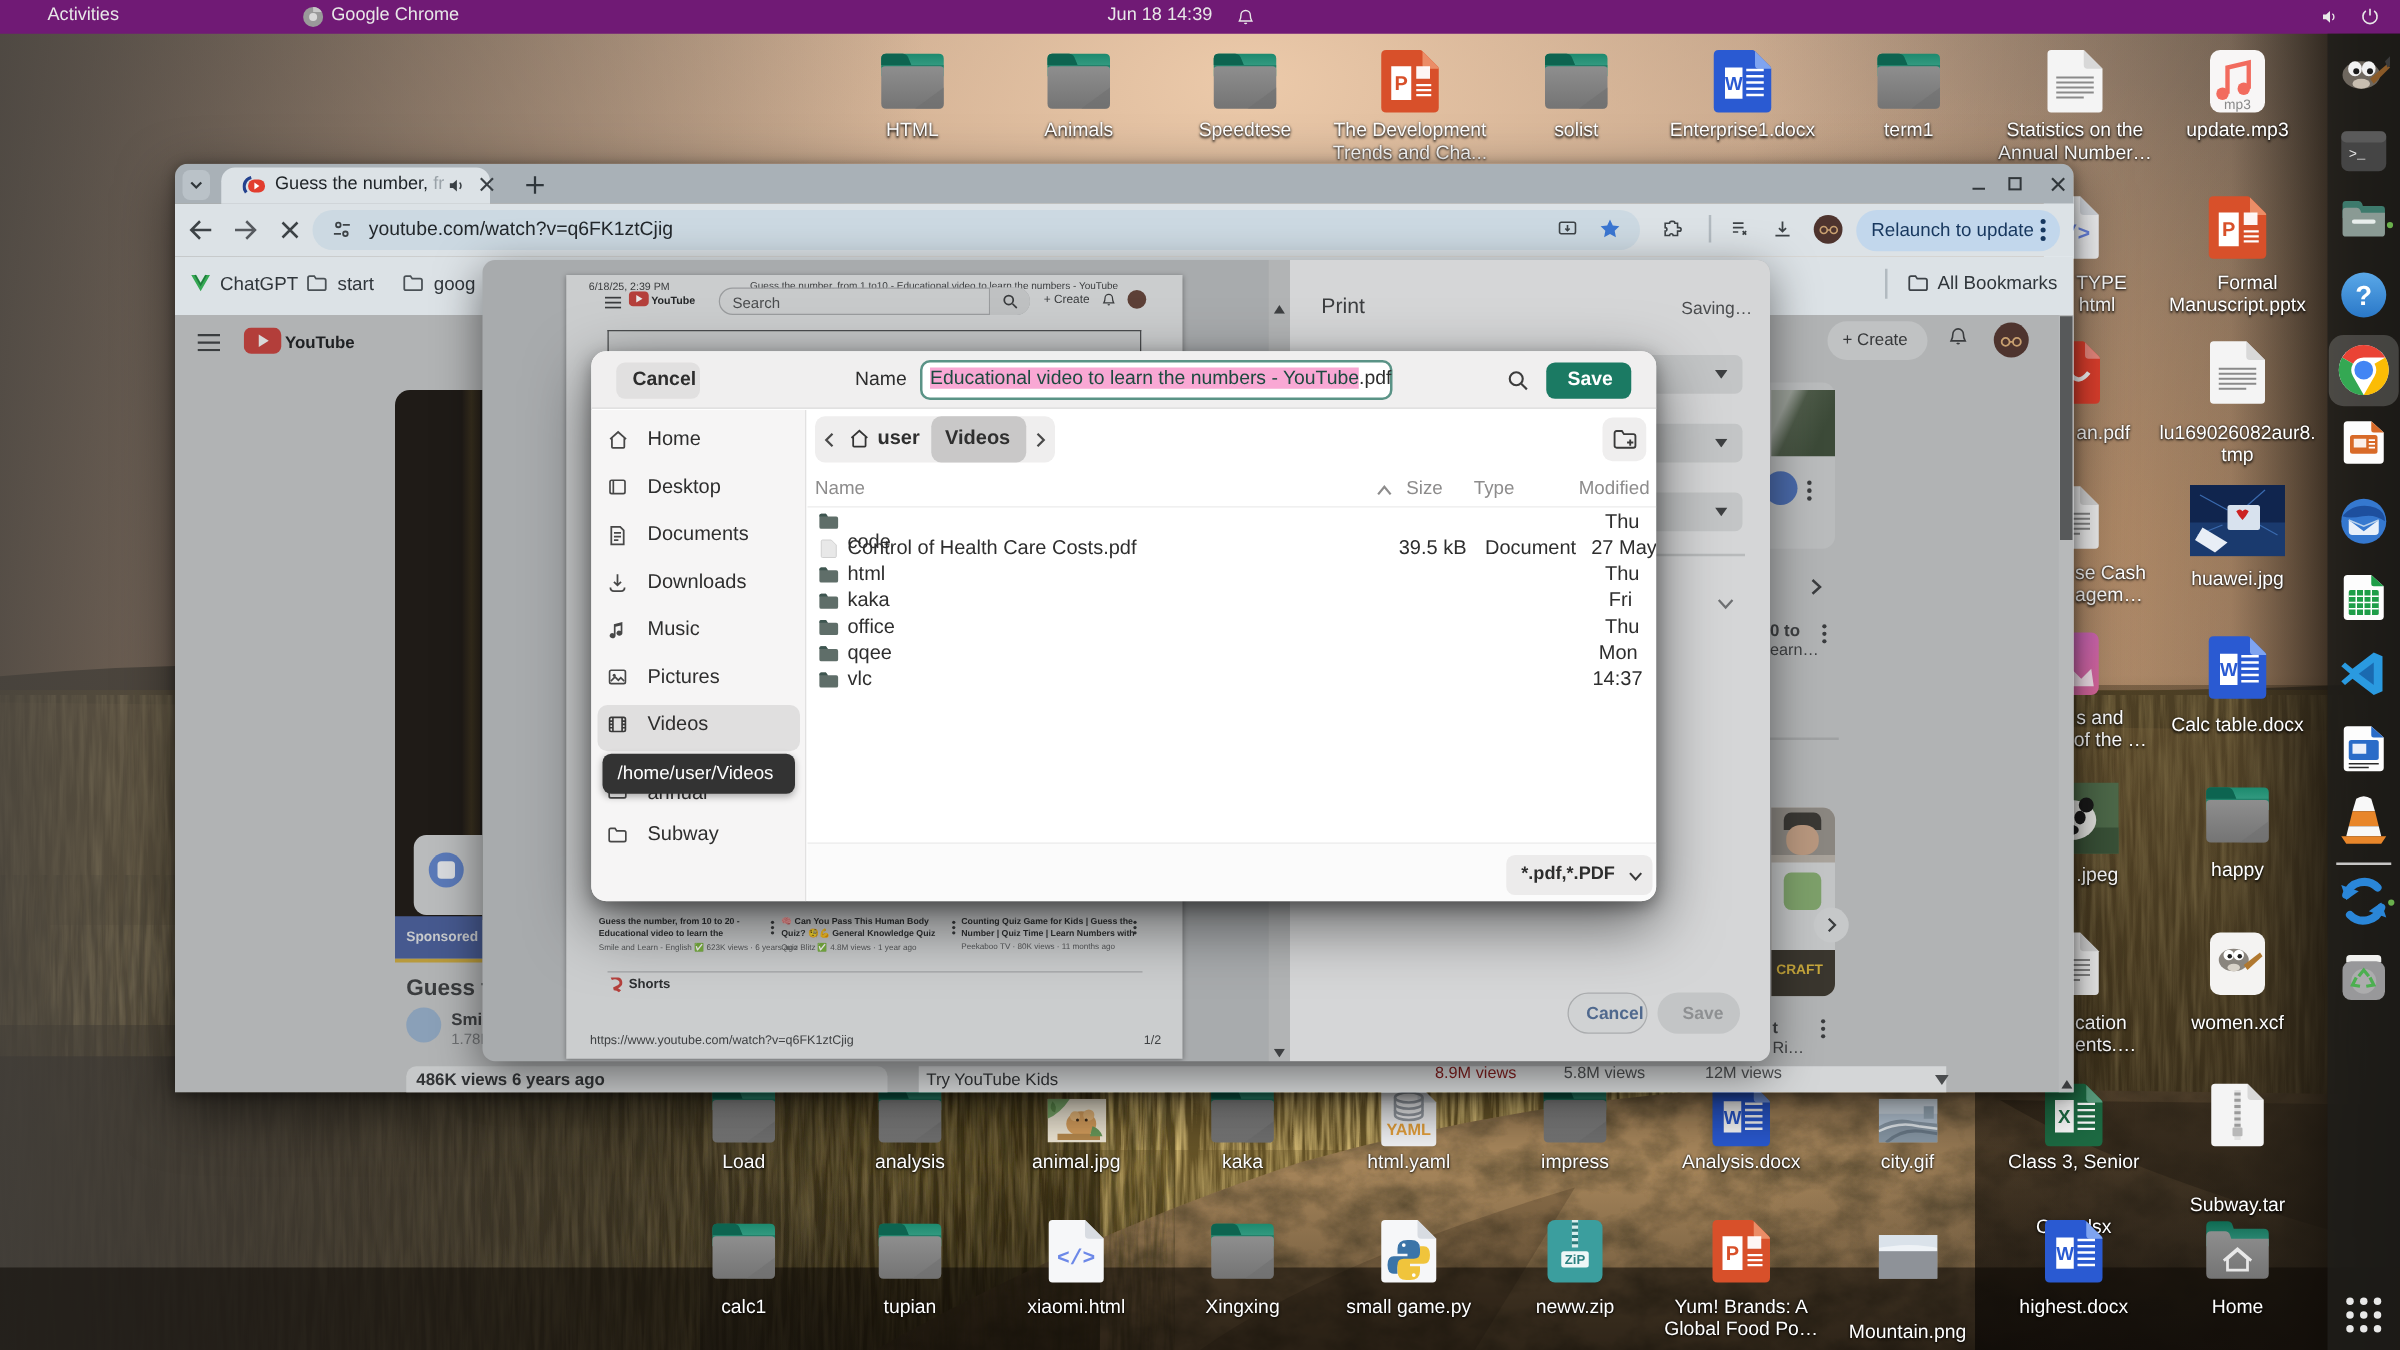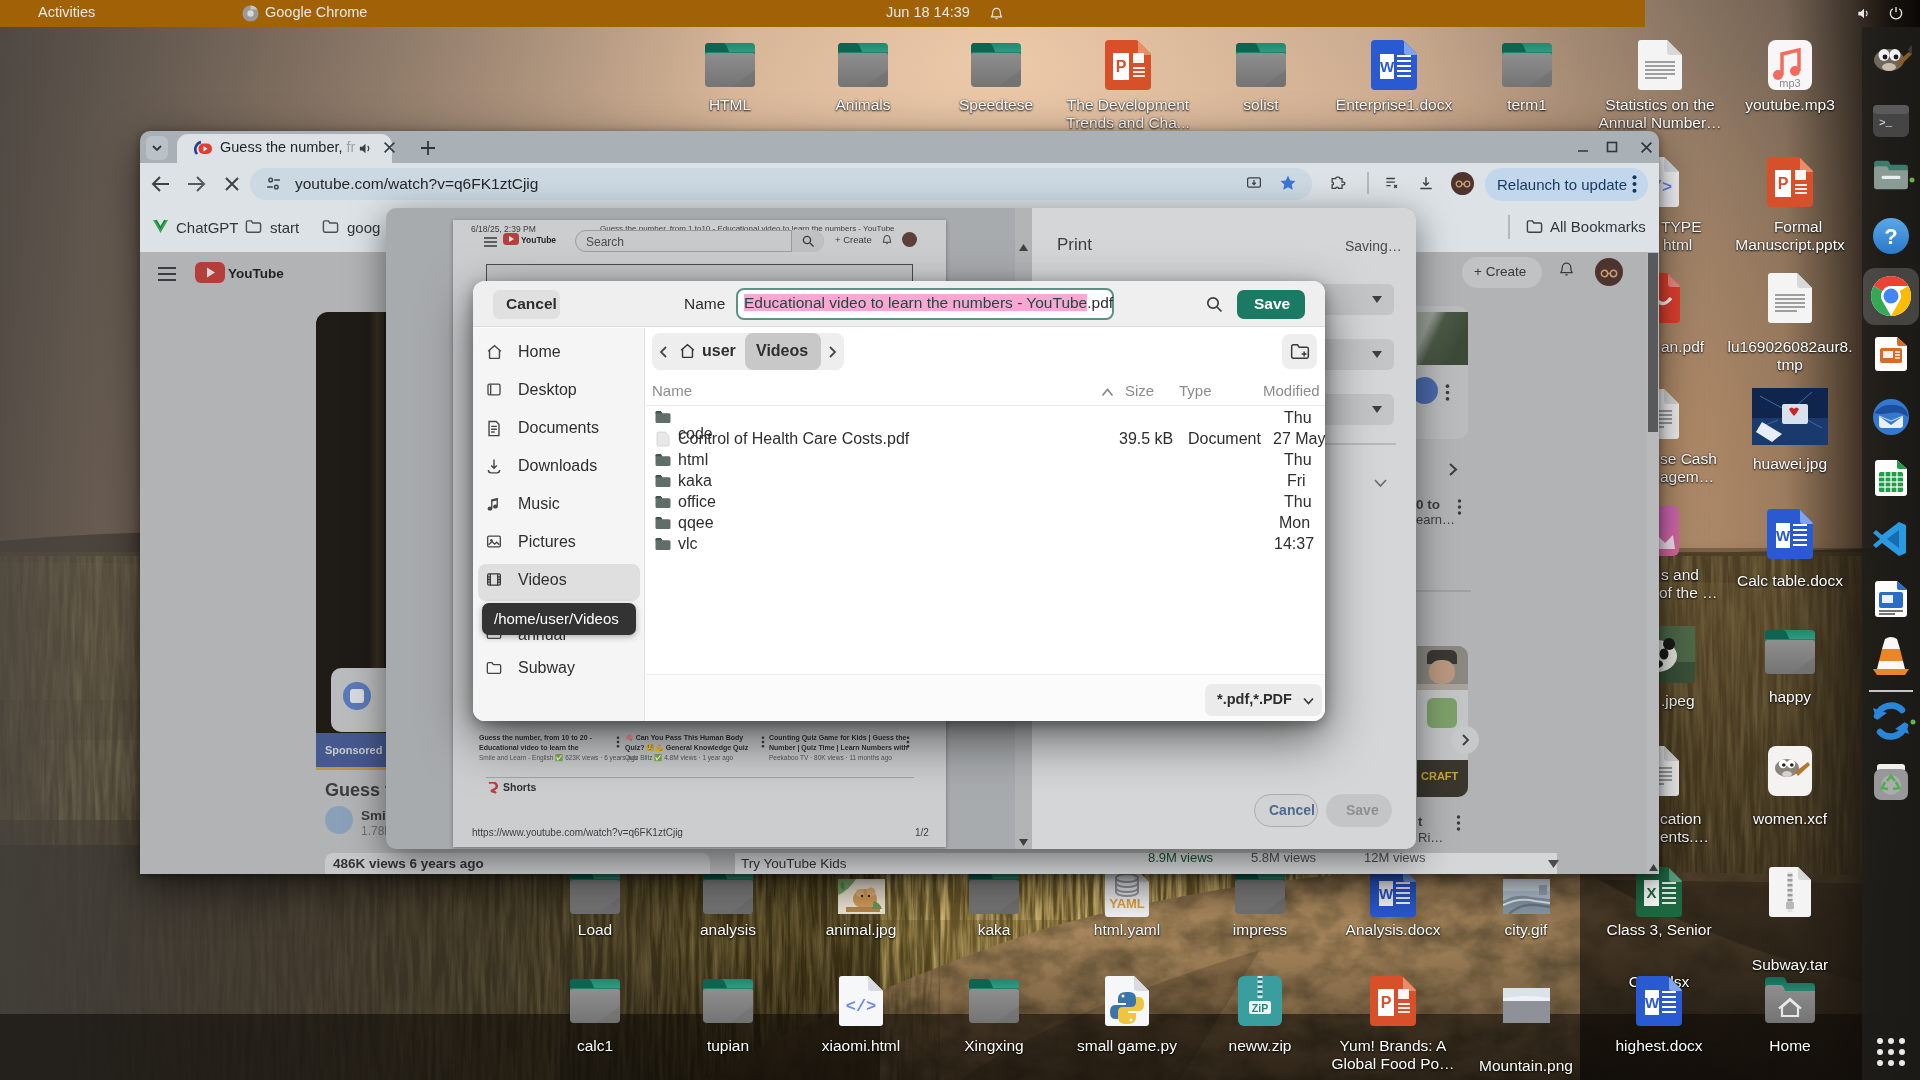--- a/index.html
+++ b/index.html
@@ -112,21 +112,21 @@
     <stop offset="0.7" stop-color="#0c0a06" stop-opacity="0.35"></stop>
     <stop offset="1" stop-color="#0c0a06" stop-opacity="0"></stop>
   </linearGradient>
   <rect x="0" y="845" width="700" height="235" fill="url(#blcorner)"></rect>
 
   <rect width="740" height="1080" fill="url(#leftdark)"></rect>
   <rect x="1400" width="520" height="1080" fill="url(#rightdark)"></rect>
   <rect x="0" y="1014" width="1920" height="66" fill="#0d0a05" opacity="0.55"></rect>
 </svg>
 
-<div class="abs" style="left:0;top:0;width:1645px;height:27px;background:#a16207;color:#e8e8e8;font-size:14.5px;">
+<div class="abs" style="left:0;top:0;width:1920px;height:27px;background:#701a75;color:#e8e8e8;font-size:14.5px;">
   <span class="abs" style="left:38px;top:4px;">Activities</span>
   <svg class="abs" style="left:242px;top:5px;" width="17" height="17" viewBox="0 0 17 17">
     <circle cx="8.5" cy="8.5" r="8" fill="#9a9a9a"></circle>
         <circle cx="8.5" cy="8.5" r="3.2" fill="#d8d8d8"></circle>
     <path d="M8.5 0.5 A8 8 0 0 1 15.4 4.5 L8.5 4.5 Z" fill="#c8c8c8"></path>
   </svg>
   <span class="abs" style="left:265px;top:4px;">Google Chrome</span>
   <span class="abs" style="left:886px;top:4px;">Jun 18  14:39</span>
   <svg class="abs" style="left:989px;top:6px;" width="15" height="16" viewBox="0 0 24 24" fill="none" stroke="#e8e8e8" stroke-width="1.8">
     <path d="M18 9 A6 6 0 0 0 6 9 C6 14 4.5 15.5 4 16.5 L20 16.5 C19.5 15.5 18 14 18 9 Z"></path>
@@ -480,21 +480,21 @@
       </svg>
 <div class="dlab" style="left:1527px;top:96px;">term1</div>
 <svg class="abs" style="left:1632px;top:39px;" width="56" height="52" viewBox="0 0 56 52">
         <use href="#s-doc"></use>
       </svg>
 <div class="dlab" style="left:1660px;top:96px;">Statistics on the</div>
 <div class="dlab" style="left:1660px;top:114px;">Annual Number…</div>
 <svg class="abs" style="left:1762px;top:39px;" width="56" height="52" viewBox="0 0 56 52">
         <use href="#s-mp3"></use>
       </svg>
-<div class="dlab" style="left:1790px;top:96px;">youtube.mp3</div>
+<div class="dlab" style="left:1790px;top:96px;">update.mp3</div>
 <svg class="abs" style="left:1629px;top:156px;" width="56" height="52" viewBox="0 0 56 52">
         <use href="#s-htmlfile"></use>
       </svg>
 <div class="dlab" style="left:1661px;top:218px;transform:none;">TYPE</div>
 <div class="dlab" style="left:1663px;top:236px;transform:none;">html</div>
 <svg class="abs" style="left:1762px;top:156px;" width="56" height="52" viewBox="0 0 56 52">
         <use href="#s-ppt"></use>
       </svg>
 <div class="dlab" style="left:1790px;top:218px;padding-left:16px;">Formal</div>
 <div class="dlab" style="left:1790px;top:236px;">Manuscript.pptx</div>
@@ -801,21 +801,21 @@
     <div class="abs" style="left:221px;top:572px;font-size:12px;color:#6e7072;">1.78M</div>
 
     <div class="abs" style="left:185px;top:601px;width:385px;height:21px;background:#c6c8c9;border-radius:8px 8px 0 0;"></div>
     <div class="abs" style="left:193px;top:604px;font-size:13.5px;font-weight:bold;color:#323436;">486K views  6 years ago</div>
     <div class="abs" style="left:595px;top:601px;width:822px;height:21px;background:#d4d6d7;"></div>
     <div class="abs" style="left:601px;top:604px;font-size:13.5px;color:#323436;">Try YouTube Kids</div>
     <svg class="abs" style="left:1408px;top:608px;" width="11" height="8" viewBox="0 0 11 8">
           <path d="M0,0 L11,0 L5.5,8 Z" fill="#4a4c4e"></path>
         </svg>
 
-    <div class="abs" style="left:1008px;top:598px;font-size:13px;color:#14532d;">8.9M views</div>
+    <div class="abs" style="left:1008px;top:598px;font-size:13px;color:#7f1d1d;">8.9M views</div>
     <div class="abs" style="left:1111px;top:598px;font-size:13px;color:#4e5052;">5.8M views</div>
     <div class="abs" style="left:1224px;top:598px;font-size:13px;color:#4e5052;">12M views</div>
 
     <div class="abs" style="left:1322px;top:5px;width:80px;height:31px;background:#c0c2c3;border-radius:16px;"></div>
     <div class="abs" style="left:1334px;top:12px;font-size:13.5px;color:#36383a;">+ Create</div>
     <svg class="abs" style="left:1418px;top:8px;" width="17" height="19" viewBox="0 0 24 24" fill="none" stroke="#3a3c3e" stroke-width="1.8">
           <path d="M18 9 A6 6 0 0 0 6 9 C6 14 4.5 15.5 4 16.5 L20 16.5 C19.5 15.5 18 14 18 9 Z"></path>
           <path d="M10.5 19 a2 2 0 0 0 3 0"></path>
         </svg>
     <div class="abs" style="left:1455px;top:6px;width:28px;height:28px;border-radius:50%;background:#4e342e;"></div>

